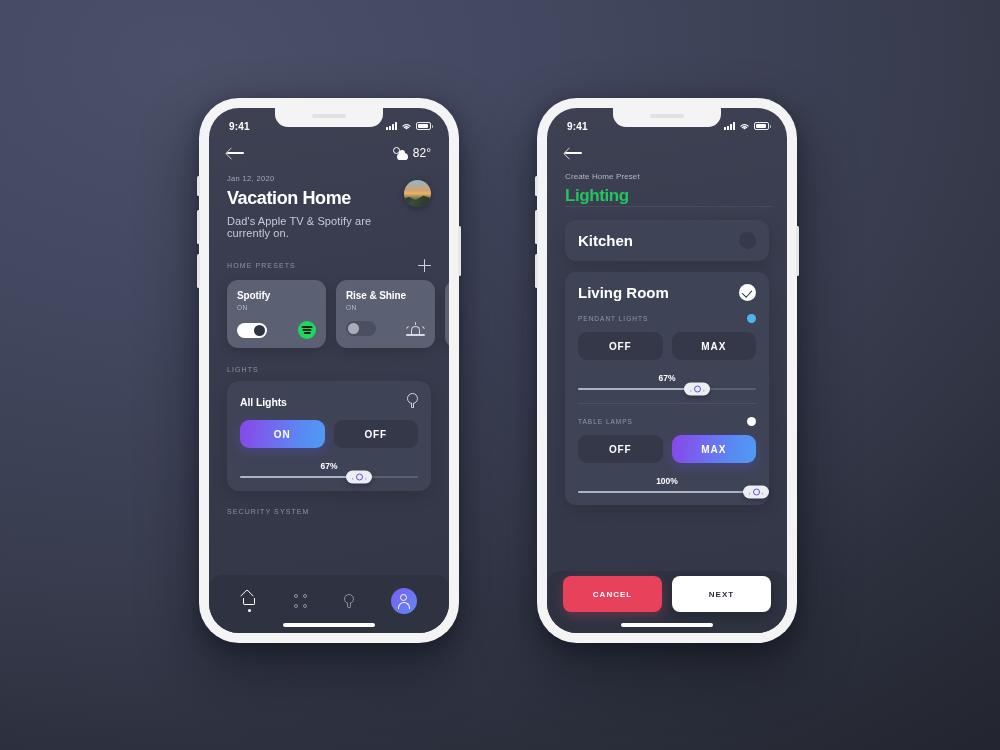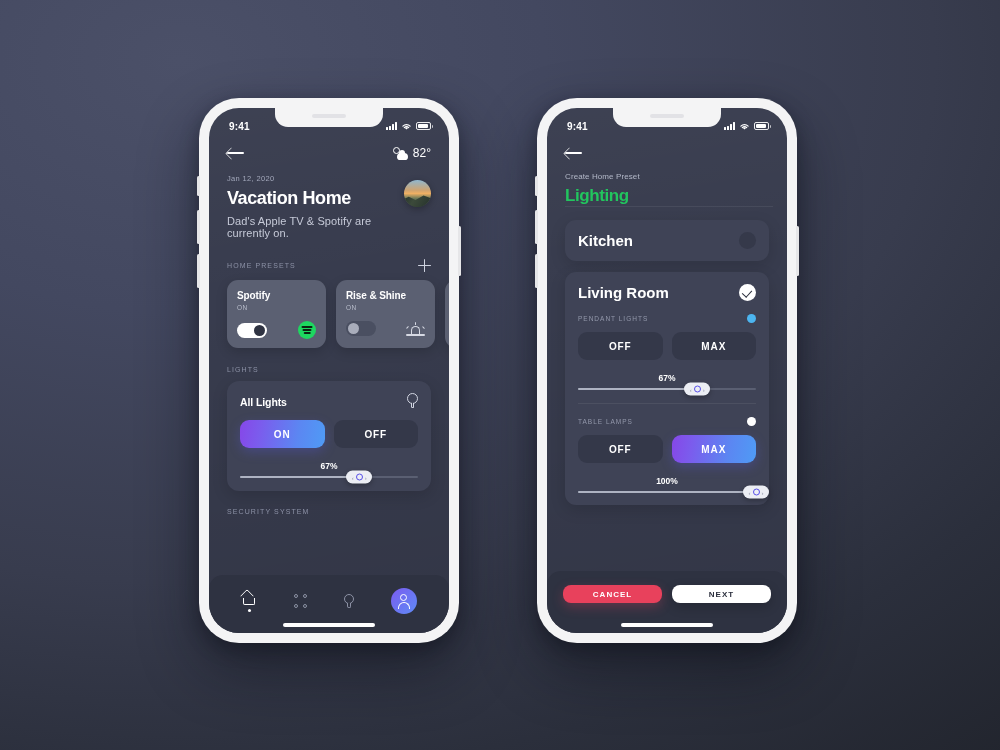--- a/index.html
+++ b/index.html
@@ -230,21 +230,21 @@
   .dot-white { width:9px; height:9px; border-radius:50%; background:#fff; }
   .divider { height:1px; background:rgba(255,255,255,.07); margin:13px 0 0; }
 
   .cta-bar {
     position:absolute; left:0; right:0; bottom:0; height:62px; z-index:25;
     background:#2e3241; display:flex; gap:10px; align-items:center;
     padding:0 16px 16px;
     border-top-left-radius:14px; border-top-right-radius:14px;
   }
   .cta {
-    flex:1; height:18px; border-radius:8px; display:flex; align-items:center; justify-content:center;
+    flex:1; height:36px; border-radius:8px; display:flex; align-items:center; justify-content:center;
     font-size:8px; font-weight:bold; letter-spacing:1px; cursor:pointer;text-align:center;
   }
   .cta.cancel { background:#e8415c; color:#fff; box-shadow:0 4px 12px rgba(232,65,92,.28); }
   .cta.next { background:#fff; color:#2b2f3d; box-shadow:0 4px 12px rgba(0,0,0,.2); }
 </style>
 </head>
 <body>
 
 <div class="phone left">
   <div class="side-btn sil"></div>

